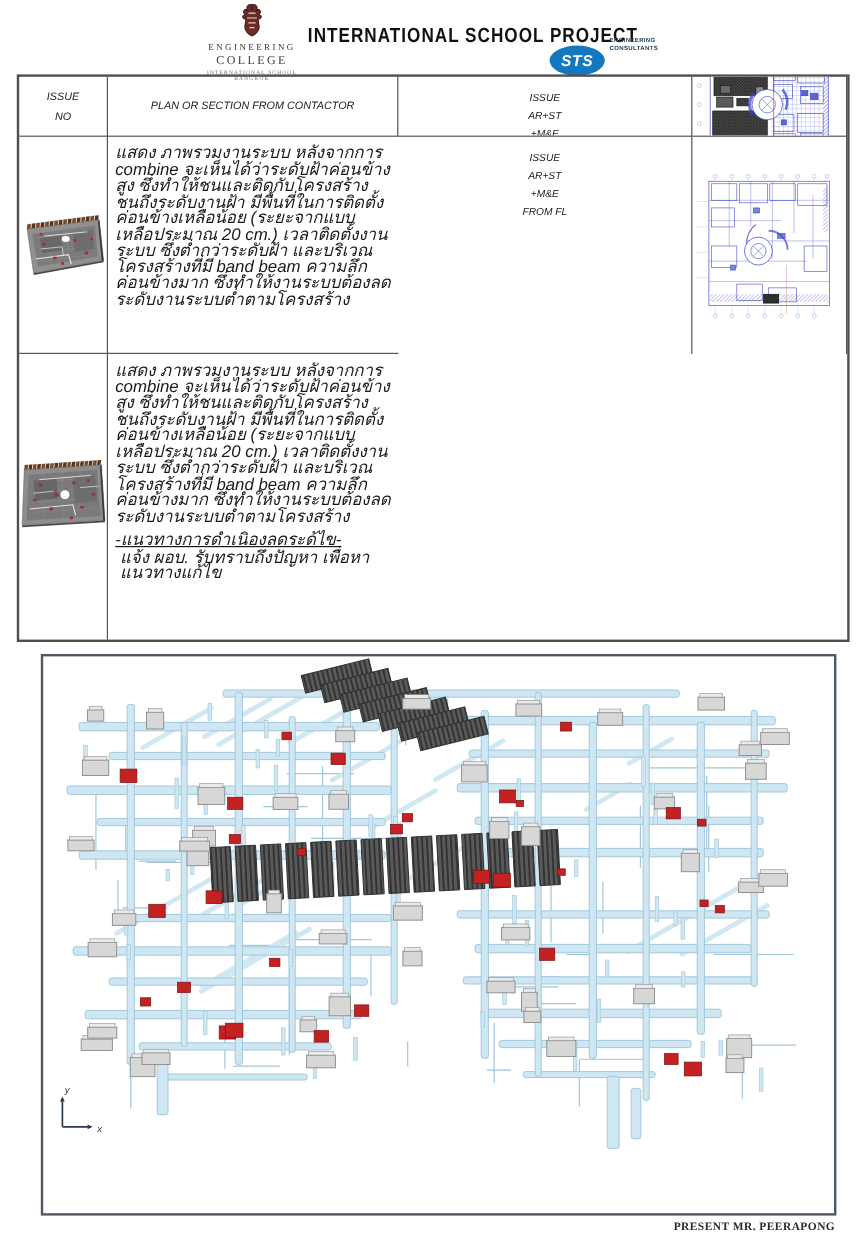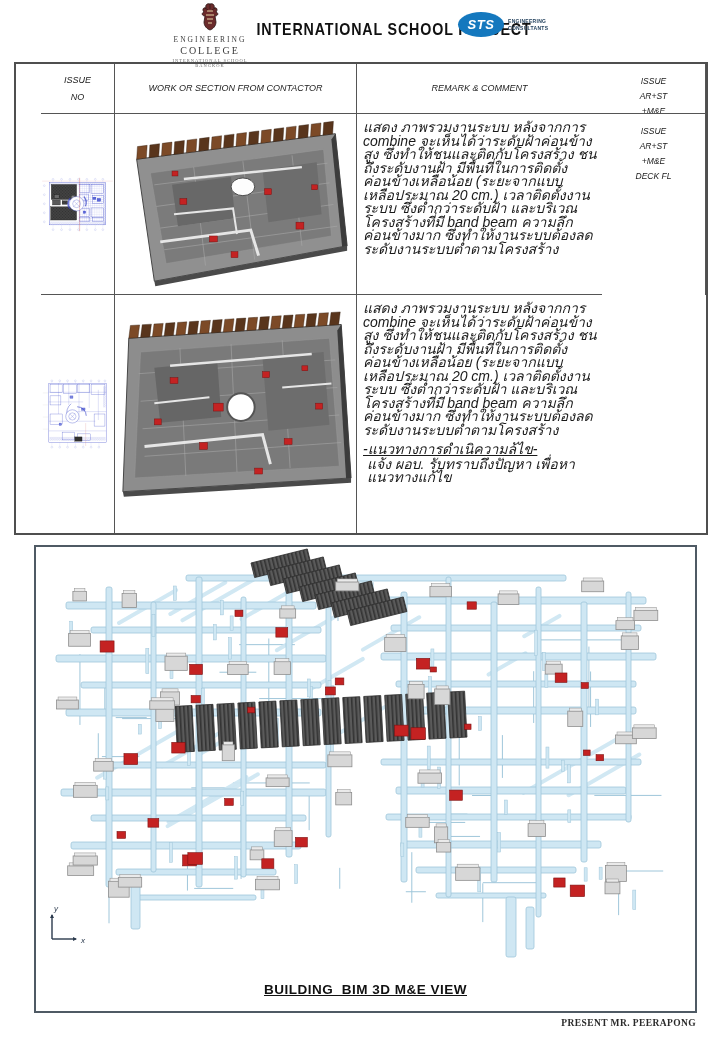--- a/index.html
+++ b/index.html
@@ -20,28 +20,28 @@
   .college .l1{font-size:7.5px;letter-spacing:2px;margin-top:1px;}
   .college .l2{font-size:10px;letter-spacing:2px;margin-top:1px;}
   .college .s1{font-size:4.5px;letter-spacing:1px;color:#6a6a6a;margin-top:2px;}
   .college .s2{font-size:4.5px;letter-spacing:1px;color:#6a6a6a;}
   .main-title{position:absolute;left:238px;top:20px;width:232px;text-align:center;
               font-weight:bold;font-size:17px;letter-spacing:1px;color:#111;
               transform:scaleX(.84);transform-origin:center;white-space:nowrap;}
   .sts{position:absolute;left:458px;top:12px;display:flex;align-items:center;gap:4px;}
   .sts-oval{width:46px;height:25px;background:var(--sts-blue);border-radius:50%;
             display:flex;align-items:center;justify-content:center;color:#fff;
-            font-weight:bold;font-style:italic;font-size:13px;letter-spacing:.5px;}
+            font-weight:bold;font-style:italic;font-size:13px;letter-spacing:.5px;margin-top:26px;}
   .sts-text{font-size:5px;font-weight:bold;color:#24425e;line-height:1.3;letter-spacing:.3px;}
 
   
   .tbl{position:absolute;left:14px;top:62px;width:694px;height:473px;
        border:2px solid var(--border-gray);display:grid;
        grid-template-columns:74px 242px 245px 1fr;
-       grid-template-rows:50px 181px 1fr;padding-left:25px;}
+       grid-template-rows:50px 181px 1fr;}
   .cell{border-right:1.2px solid #555;border-bottom:1.2px solid #555;position:relative;overflow:hidden;}
   .cell.last-col{border-right:none;}
   .cell.last-row{border-bottom:none;}
   .hcell{display:flex;flex-direction:column;align-items:center;justify-content:center;
          font-style:italic;font-size:9px;color:#222;line-height:1.8;}
   .issue-cell{font-style:italic;font-size:8.5px;text-align:center;padding-top:10px;line-height:15px;color:#1a1a1a;}
   .fig-cell{display:flex;align-items:center;justify-content:center;}
   .fig-cell svg{display:block;}
   .remark-cell{padding:7px 5px 0 6px;font-style:italic;font-size:14px;line-height:13.5px;color:#1a1a1a;}
   .remark-cell .sol-head{text-decoration:underline;margin-top:6px;}
@@ -83,24 +83,21 @@
     </div>
   </div>
 
   <div class="tbl">
 
     <div class="cell hcell">
       <span>ISSUE</span>
       <span>NO</span>
     </div>
     <div class="cell hcell">
-      <span>WORK OR SECTION FROM  CONTACTOR</span>
-    </div>
-    <div class="cell hcell last-col">
-      <span>REMARK &amp; COMMENT</span>
+      <span>PLAN OR SECTION FROM  CONTACTOR</span>
     </div>
 
     <div class="cell issue-cell">
       <div>ISSUE</div>
       <div>AR+ST</div>
       <div>+M&amp;E</div>
       <div>FL-5</div>
     </div>
 
     <div class="cell fig-cell">
@@ -236,21 +233,21 @@
 
     <div class="cell remark-cell last-col">
       <div>แสดง ภาพรวมงานระบบ หลังจากการ combine จะเห็นได้ว่าระดับฝ้าค่อนข้างสูง ซึ่งทำให้ชนและติดกับโครงสร้าง ชนถึงระดับงานฝ้า มีพื้นที่ในการติดตั้ง ค่อนข้างเหลือน้อย (ระยะจากแบบ เหลือประมาณ 20 cm.) เวลาติดตั้งงานระบบ ซึ่งต่ำกว่าระดับฝ้า และบริเวณ โครงสร้างที่มี band beam ความลึก ค่อนข้างมาก ซึ่งทำให้งานระบบต้องลดระดับงานระบบต่ำตามโครงสร้าง</div>
 
     </div>
 
     <div class="cell issue-cell last-row">
       <div>ISSUE</div>
       <div>AR+ST</div>
       <div>+M&amp;E</div>
-      <div>DECK FL</div>
+      <div>FROM FL</div>
     </div>
 
     <div class="cell fig-cell last-row">
       <svg width="240" height="238" viewBox="0 0 242 240">
         <g stroke="#8a93e0" fill="#fff" stroke-width="0.7">
           <circle cx="36" cy="10" r="3"></circle>
             <circle cx="62" cy="10" r="3"></circle>
             <circle cx="88" cy="10" r="3"></circle>
           <circle cx="114" cy="10" r="3"></circle>
             <circle cx="140" cy="10" r="3"></circle>
@@ -357,21 +354,21 @@
             <polygon points="182,19.11111111111111 191.35999999999999,18.504444444444445 193.0191716995399,5.531664951631603 183.6591716995399,6.138331618298269" fill="#7c4a27" stroke="#2e1c10" stroke-width="0.4"></polygon>
             <polygon points="194,18.333333333333336 203.35999999999999,17.726666666666667 205.0191716995399,4.753887173853824 195.6591716995399,5.3605538405204936" fill="#59351c" stroke="#2e1c10" stroke-width="0.4"></polygon>
             <polygon points="206,17.555555555555557 215.36,16.948888888888888 217.01917169953992,3.976109396076046 207.6591716995399,4.582776062742715" fill="#7c4a27" stroke="#2e1c10" stroke-width="0.4"></polygon>
             <polygon points="218,16.77777777777778 227.36,16.17111111111111 229.01917169953992,3.1983316182982673 219.6591716995399,3.8049982849649364" fill="#59351c" stroke="#2e1c10" stroke-width="0.4"></polygon>
           </g>
         </svg>
     </div>
 
     <div class="cell remark-cell last-col last-row">
       <div>แสดง ภาพรวมงานระบบ หลังจากการ combine จะเห็นได้ว่าระดับฝ้าค่อนข้างสูง ซึ่งทำให้ชนและติดกับโครงสร้าง ชนถึงระดับงานฝ้า มีพื้นที่ในการติดตั้ง ค่อนข้างเหลือน้อย (ระยะจากแบบ เหลือประมาณ 20 cm.) เวลาติดตั้งงานระบบ ซึ่งต่ำกว่าระดับฝ้า และบริเวณ โครงสร้างที่มี band beam ความลึก ค่อนข้างมาก ซึ่งทำให้งานระบบต้องลดระดับงานระบบต่ำตามโครงสร้าง</div>
-      <div class="sol-head">-แนวทางการดำเนิความล้ไข-</div>
+      <div class="sol-head">-แนวทางการดำเนิองลดระด้ไข-</div>
       <div class="sol-body">แจ้ง ผอบ. รับทราบถึงปัญหา เพื่อหาแนวทางแก้ไข</div>
     </div>
   </div>
 
   <div class="panel">
     <svg id="me-svg" width="659" height="430" viewBox="0 0 659 430">
       <defs>
         <pattern id="corrA" width="4" height="8" patternUnits="userSpaceOnUse">
           <rect width="4" height="8" fill="#5a5a5a"></rect>
           <rect width="1.6" height="8" fill="#333"></rect>
@@ -693,17 +690,16 @@
         <rect x="431.10741632576446" y="54.8411309764912" width="9.220000775167719" height="7.3760006201341755" fill="#c42222" stroke="#7d1212" stroke-width="0.6"></rect>
         <rect x="560.0552799646068" y="207.66365237658084" width="7.566672921910264" height="6.053338337528212" fill="#c42222" stroke="#7d1212" stroke-width="0.6"></rect>
         <rect x="259.42955145585796" y="290.4027987669235" width="11.914532664192157" height="9.531626131353725" fill="#c42222" stroke="#7d1212" stroke-width="0.6"></rect>
         <rect x="519.1770555727077" y="125.97943786577295" width="11.790507319285771" height="9.432405855428618" fill="#c42222" stroke="#7d1212" stroke-width="0.6"></rect>
         <rect x="299.2258073013396" y="130.96636299321725" width="8.625123025209234" height="6.900098420167388" fill="#c42222" stroke="#7d1212" stroke-width="0.6"></rect>
         <rect x="289.37801371765227" y="139.9572325194987" width="9.950331689766763" height="7.960265351813411" fill="#c42222" stroke="#7d1212" stroke-width="0.6"></rect>
         <rect x="547.3180010203821" y="202.99797542299982" width="6.830677986531834" height="5.464542389225468" fill="#c42222" stroke="#7d1212" stroke-width="0.6"></rect>
         <rect x="545.1588215702952" y="135.62901560712095" width="7.227403522109335" height="5.781922817687469" fill="#c42222" stroke="#7d1212" stroke-width="0.6"></rect>
         <rect x="394.1681017047577" y="119.99609831487578" width="6.227230310545876" height="4.981784248436701" fill="#c42222" stroke="#7d1212" stroke-width="0.6"></rect>
       </svg>
-    <div class="panel-title">BUILDING  BIM 3D M&amp;E VIEW</div>
   </div>
 
   <div class="footer">PRESENT MR. PEERAPONG</div>
 </div>
 
 </body></html>

